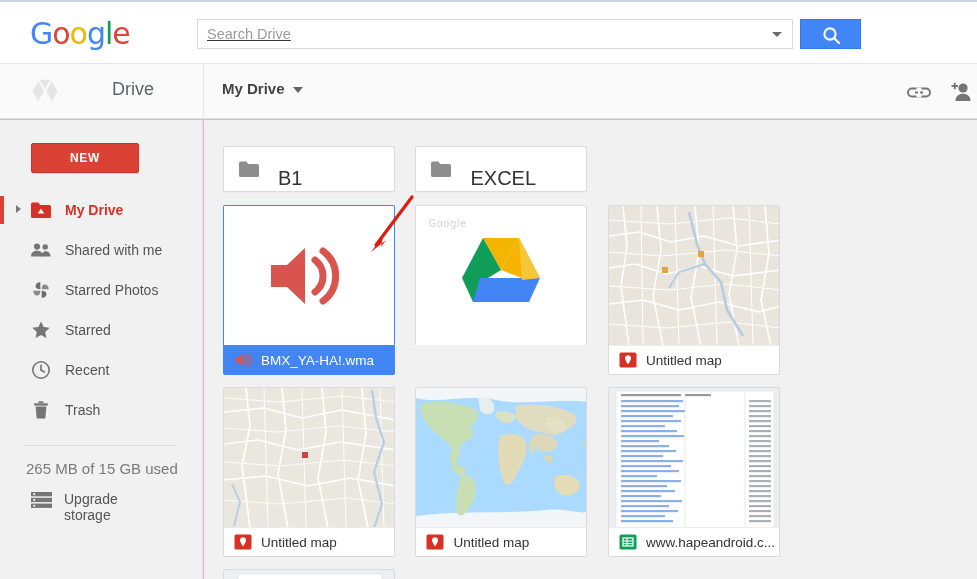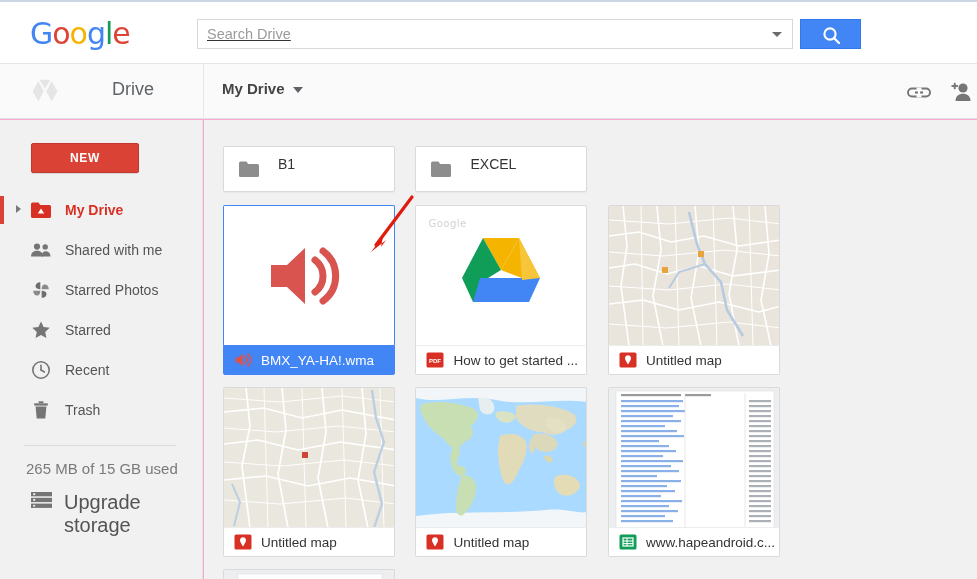--- a/index.html
+++ b/index.html
@@ -123,37 +123,37 @@
   .sb-divider {
     position: absolute; left: 24px; top: 325px; width: 152px; height: 1px; background: #dcdcdc;
   }
   .quota {
     position: absolute; left: 26px; top: 340px; font-size: 15px; color: #7a7a7a;
   }
   .upgrade {
     position: absolute; left: 26px; top: 368px; height: 26px; cursor: pointer;
   }
   .upgrade .ico { position: absolute; left: 4px; top: 2px; }
-  .upgrade .lbl { position: absolute; left: 38px; top: 3px; font-size: 20px; color: #545454; }
+  .upgrade .lbl { position: absolute; left: 38px; top: 3px; font-size: 14px; color: #545454; }
 
   
   .content {
     position: absolute; left: 204px; top: 120px; width: 773px; height: 459px;
     background: #f1f1f1; overflow: hidden;
   }
   .folder-row { position: absolute; left: 19px; top: 26px; }
   .folder-tile {
     display: inline-block; vertical-align: top; width: 172px; height: 46px;
     background: #fff; border: 1px solid #dadada; border-radius: 2px;
     margin-right: 16px; position: relative; cursor: pointer;
     box-shadow: 0 1px 1px rgba(0,0,0,.04);
   }
   .folder-tile .fico { position: absolute; left: 14px; top: 13px; }
   .folder-tile .fname {
-    position: absolute; left: 54px; top: 9px; font-size: 14px; color: #333;
+    position: absolute; left: 54px; top: 20px; font-size: 20px; color: #333;
     white-space: nowrap; overflow: hidden; width: 108px; text-overflow: ellipsis;
   }
 
   .grid { position: absolute; left: 19px; top: 85px; width: 754px; }
   .card {
     position: relative; display: inline-block; vertical-align: top;
     width: 172px; margin-right: 16px; margin-bottom: 12px; cursor: pointer;
   }
   .thumb {
     width: 172px; height: 140px; background: #fff;
@@ -388,27 +388,20 @@
           <div class="art-center">
             <svg width="112" height="96" viewBox="0 0 112 96">
               <path d="M38 10 L74 10 L56 42 Z" fill="#f4b400"></path>
               <path d="M74 10 L95 50 L77 50 L56 42 Z" fill="#f4b400"></path>
               <path d="M38 10 L17 50 L35 55 L56 42 Z" fill="#0f9d58"></path>
               <path d="M17 50 L28 74 L48 74 L35 52 Z" fill="#0f9d58"></path>
               <path d="M28 74 L84 74 L95 50 L35 50 Z" fill="#4285f4"></path>
               <path d="M74 10 L95 50 L77 52 Z" fill="#f7c53a"></path>
             </svg>
           </div>
-        </div>
-        <div class="caption">
-          <svg class="cico" viewBox="0 0 18 18">
-            <rect x="0.5" y="1.5" width="17" height="15" rx="1.6" fill="#d93025"></rect>
-            <text x="9" y="11.6" font-size="6" font-family="Liberation Sans, sans-serif" font-weight="bold" fill="#fff" text-anchor="middle">PDF</text>
-          </svg>
-          <span class="ctext">How to get started ...</span>
         </div>
       </div>
 
       
       <div class="card">
         <div class="thumb">
           <svg class="thumb-img" viewBox="0 0 172 140">
             <rect width="172" height="140" fill="#e9e5dc"></rect>
             <g stroke="#ffffff" fill="none" stroke-width="1.6">
               <path d="M0 30 L30 26 L62 36 L95 30 L130 40 L172 34"></path>

